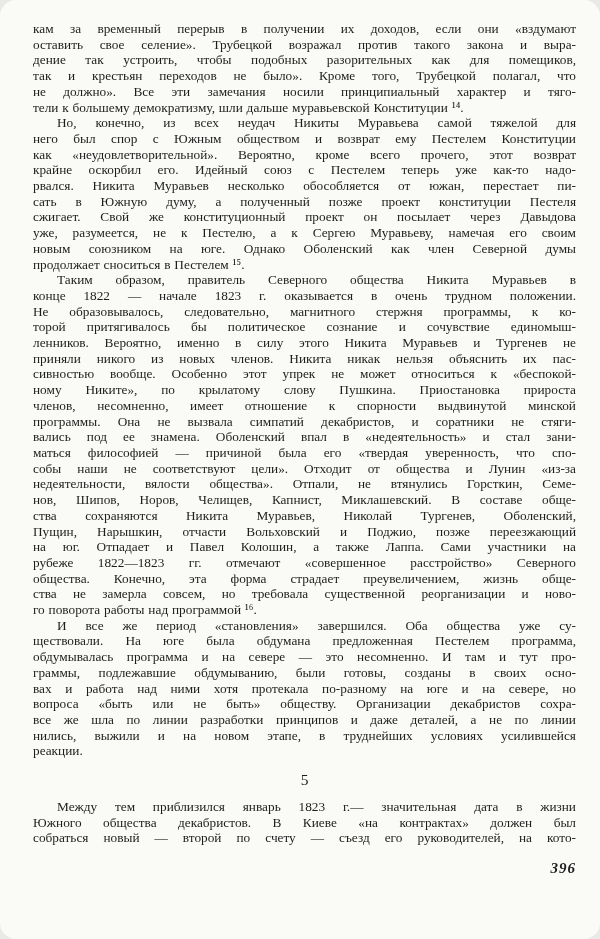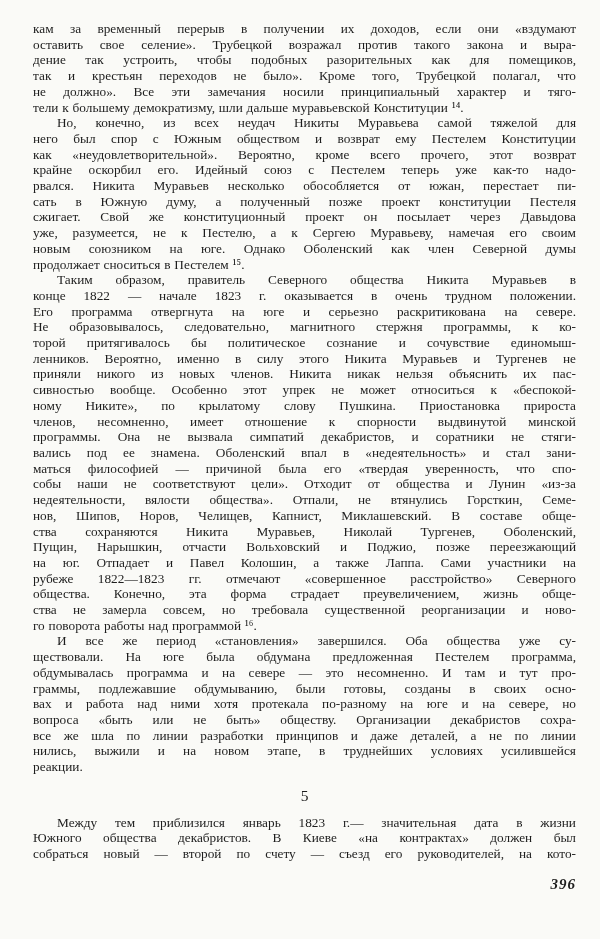--- a/index.html
+++ b/index.html
@@ -10,20 +10,21 @@
   .page {
     position: relative;
     width: 600px;
     height: 939px;
     margin: 0 auto;
     background: #fafaf7;
     color: #1d1d1d;
     font-family: "Liberation Serif", "DejaVu Serif", serif;
     overflow: hidden;
     box-sizing: border-box;
+    border-radius: 16px;
   }
   .text-col {
     position: absolute;
     top: 21px;
     left: 33px;
     width: 543px;
   }
   .para { margin: 0; padding: 0; }
   .line {
     font-size: 13.3px;
@@ -77,21 +78,20 @@
           <div class="line">рвался. Никита Муравьев несколько обособляется от южан, перестает пи-</div>
           <div class="line">сать в Южную думу, а полученный позже проект конституции  Пестеля</div>
           <div class="line">сжигает. Свой же конституционный проект он посылает через Давыдова</div>
           <div class="line">уже, разумеется, не к Пестелю, а к Сергею Муравьеву, намечая его своим</div>
           <div class="line">новым союзником на юге. Однако Оболенский как член Северной думы</div>
           <div class="line lastline">продолжает сноситься в Пестелем ¹⁵.</div>
         </div>
         <div class="para">
           <div class="line indent">Таким образом, правитель Северного общества Никита Муравьев в</div>
           <div class="line">конце 1822 — начале 1823 г. оказывается в очень трудном положении.</div>
-          <div class="line">Его программа отвергнута на юге и серьезно раскритикована на севере.</div>
           <div class="line">Не образовывалось, следовательно, магнитного стержня программы, к ко-</div>
           <div class="line">торой притягивалось бы политическое сознание и сочувствие единомыш-</div>
           <div class="line">ленников. Вероятно, именно в силу этого Никита Муравьев и Тургенев не</div>
           <div class="line">приняли никого из новых членов. Никита никак нельзя объяснить их пас-</div>
           <div class="line">сивностью вообще. Особенно этот упрек не может относиться к «беспокой-</div>
           <div class="line">ному Никите», по крылатому слову Пушкина. Приостановка прироста</div>
           <div class="line">членов, несомненно, имеет отношение к спорности выдвинутой минской</div>
           <div class="line">программы. Она не вызвала симпатий декабристов, и соратники не стяги-</div>
           <div class="line">вались под ее знамена. Оболенский впал в «недеятельность» и стал зани-</div>
           <div class="line">маться философией — причиной была его «твердая уверенность, что спо-</div>

